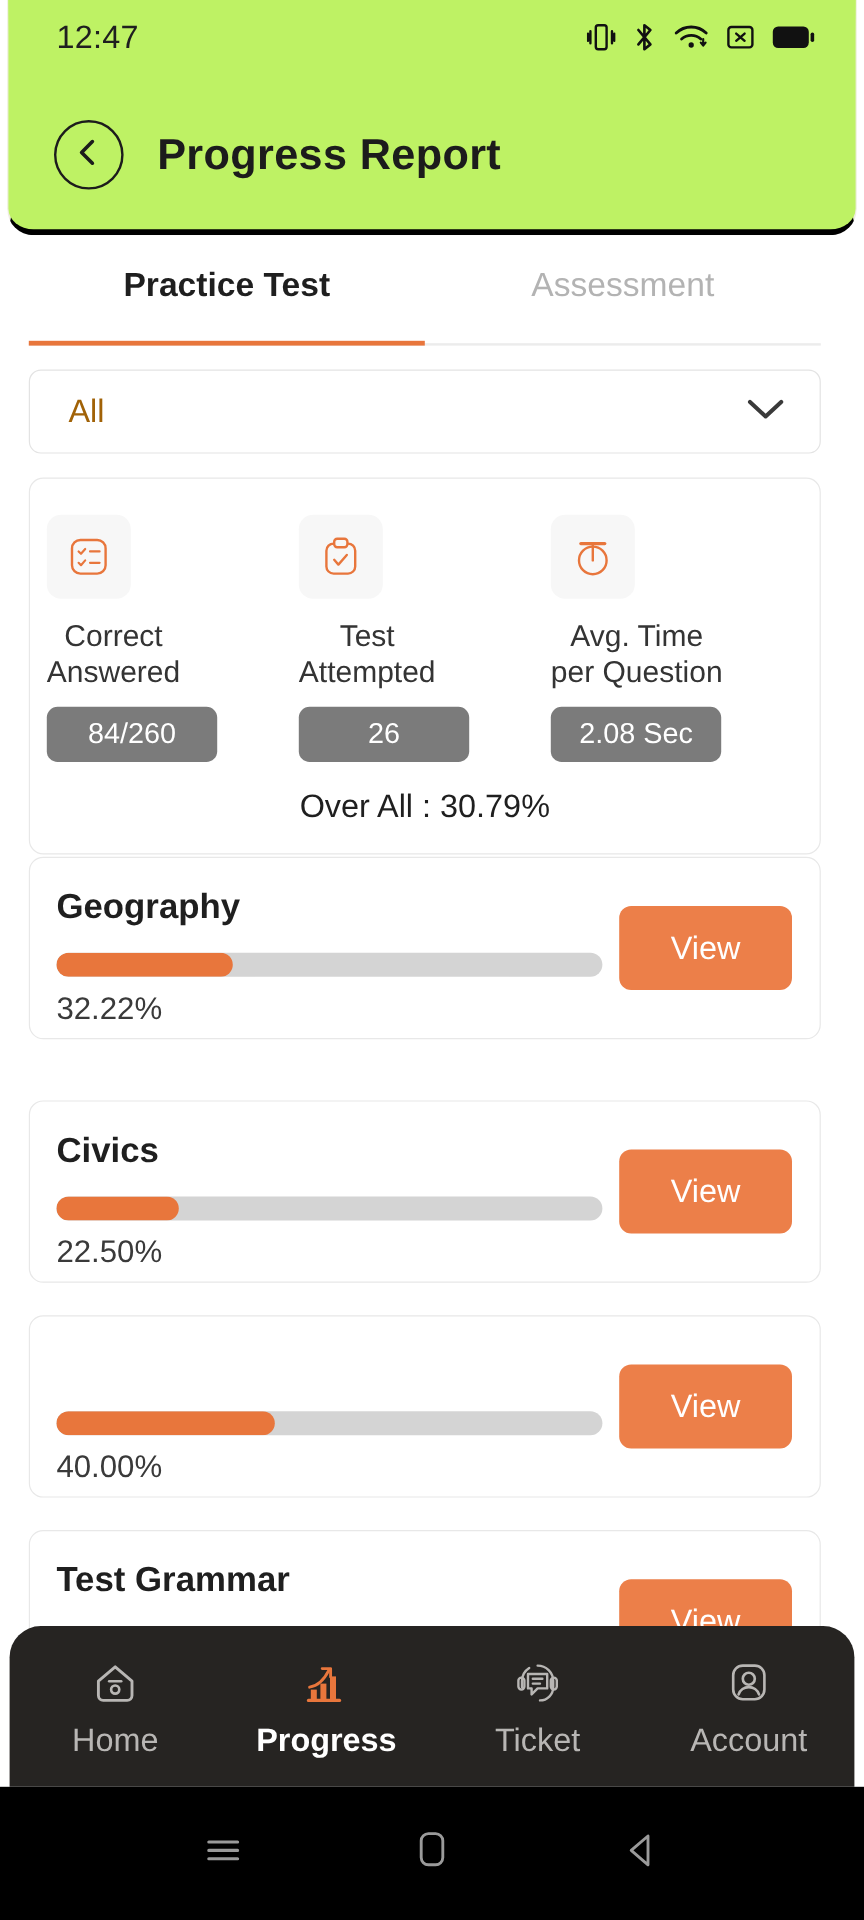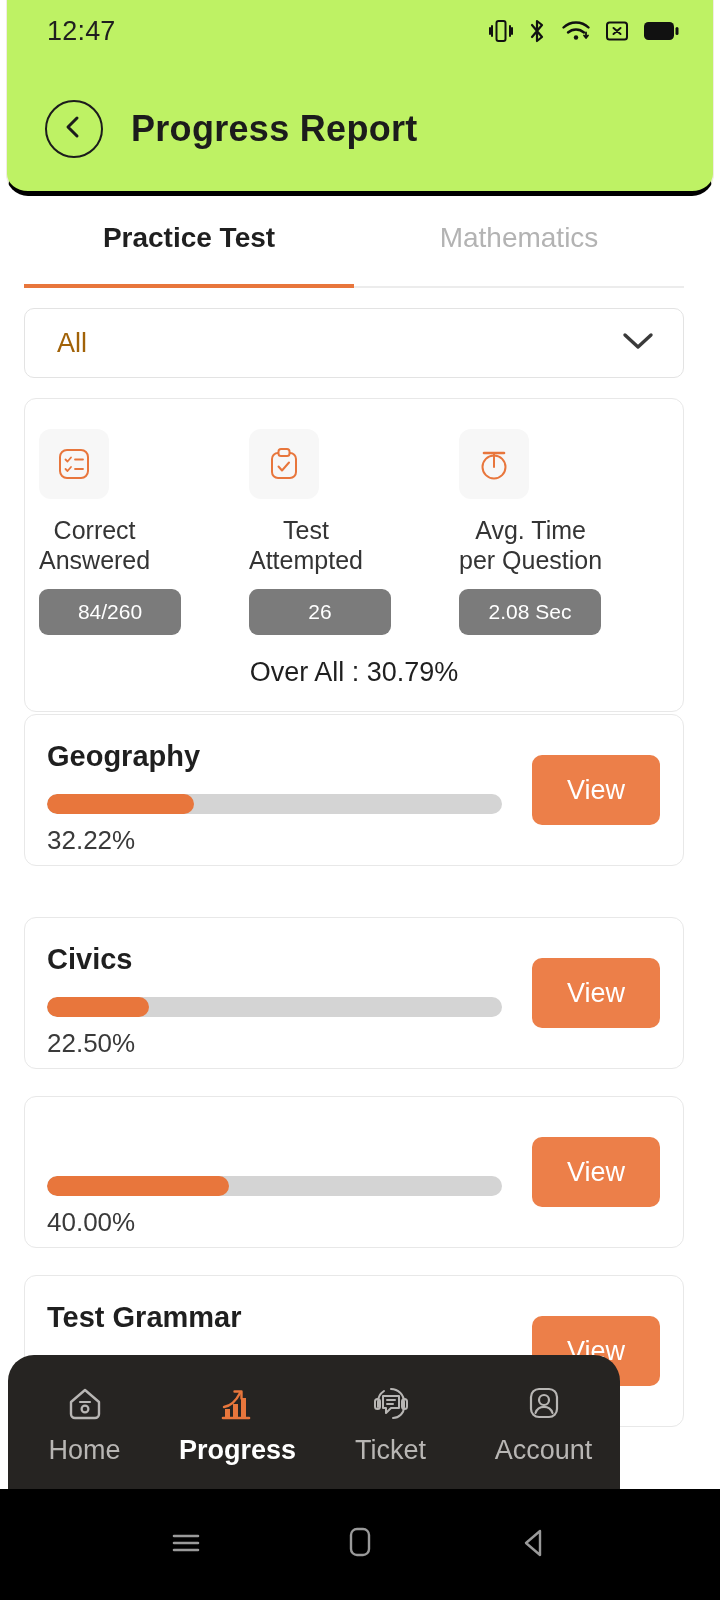--- a/index.html
+++ b/index.html
@@ -68,48 +68,48 @@
   .stat { flex:1; display:flex; flex-direction:column; align-items:flex-start; }
   .stat-icon {
     width:70px; height:70px; border-radius:12px; background:#f7f7f7;
     display:flex; align-items:center; justify-content:center;
   }
   .stat-label {
     margin-top:16px; font-size:25px; line-height:30px; color:#343434; text-align:center;
   }
   .stat-pill {
     margin-top:14px; min-width:142px; height:46px; background:#7b7b7b;
-    border-radius:9px; color:#fff; font-size:21px;
+    border-radius:9px; color:#fff; font-size:24px;
     display:flex; align-items:center; justify-content:center; padding:0 18px;
   }
   .overall { text-align:center; font-size:27px; color:#1f1f1f; margin-top:22px; }
 
   
   .subject {
     position:absolute; left:24px; width:660px; height:152px;
     border:1px solid #e8e8e8; border-radius:12px; background:#fff;
   }
   .subject-name {
     position:absolute; left:22px; top:25px; font-size:29px; font-weight:bold; color:#1f1f1f;
   }
   .bar-track {
     position:absolute; left:22px; top:79px; width:455px; height:20px;
     background:#d4d4d4; border-radius:10px; overflow:hidden;
   }
   .bar-fill { height:100%; background:#e8763c; border-radius:10px; }
   .subject-pct { position:absolute; left:22px; top:110px; font-size:26px; color:#3a3a3a; }
   .view-btn {
-    position:absolute; right:23px; top:40px; width:128px; height:70px;
+    position:absolute; right:23px; top:40px; width:144px; height:70px;
     background:#ec7f49; border-radius:10px; color:#fff; font-size:27px;
     display:flex; align-items:center; justify-content:center; cursor:pointer;margin-left:31px;
   }
 
   
   .bottomnav {
-    position:absolute; left:8px; bottom:111px; width:612px; height:134px;
+    position:absolute; left:8px; bottom:111px; width:704px; height:134px;
     background:#262422; border-top-left-radius:26px; border-top-right-radius:26px;
     display:flex; align-items:center;
   }
   .navitem {
     flex:1; display:flex; flex-direction:column; align-items:center; gap:4px; cursor:pointer;
   }
   .navlabel { font-size:27px; color:#b8b6b4; }
   .navitem.active .navlabel { color:#ffffff; font-weight:bold; }
 
   
@@ -173,21 +173,21 @@
       </div>
       <div class="page-title">Progress Report</div>
     </div>
   </div>
 
   <div class="tabs">
     <div class="tab active">
       <span>Practice Test</span>
     </div>
     <div class="tab inactive">
-      <span>Mathematics</span>
+      <span>Assessment</span>
     </div>
   </div>
 
   <div class="dropdown">
     <span class="dropdown-value">All</span>
     <span>
       <svg width="34" height="22" viewBox="0 0 34 22">
           <path d="M4 5l13 12L30 5" fill="none" stroke="#3a3a3a" stroke-width="3.4" stroke-linecap="round" stroke-linejoin="round"></path>
         </svg>
     </span>

